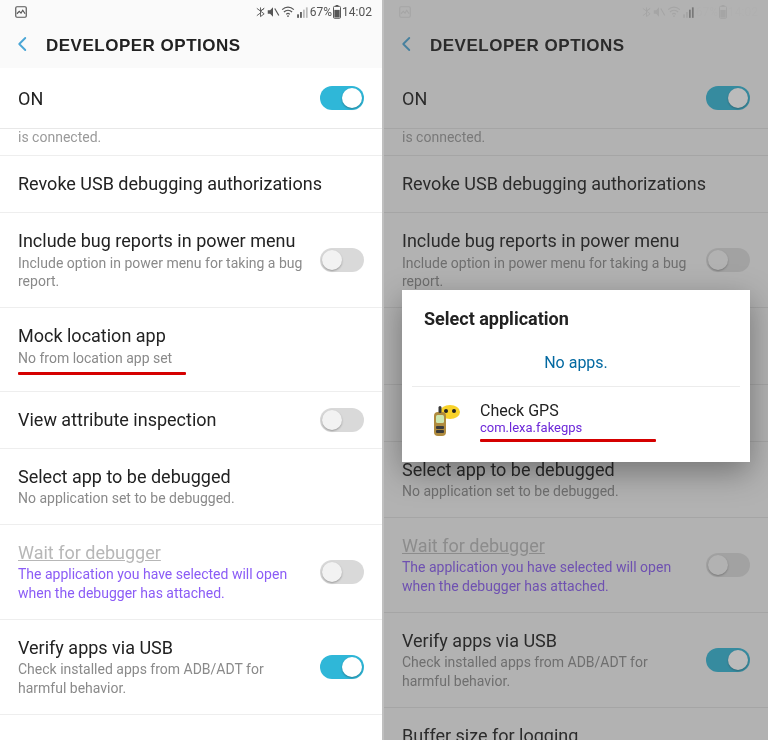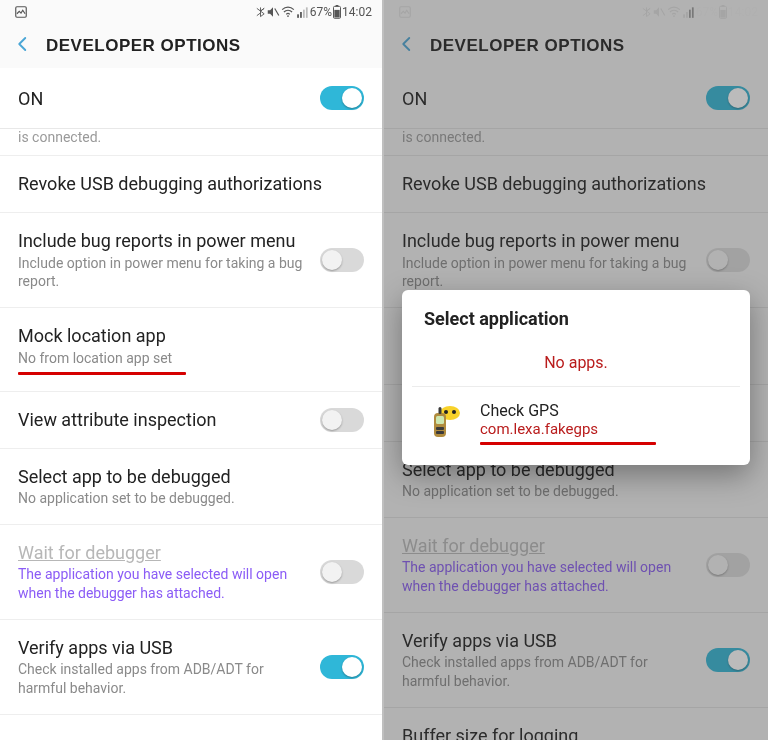--- a/index.html
+++ b/index.html
@@ -62,31 +62,31 @@
   .redline { height:3px; background:#d50000; border-radius:1px; margin-top:4px; }
   .redline.w1 { width: 168px; }
   .redline.w2 { width: 176px; }
 
   
   .dim { position:absolute; inset:0; background:rgba(60,60,60,0.35); pointer-events:none; }
 
   
   .dialog {
     position:absolute; left:18px; right:18px; top:290px;
-    background:#fff; border-radius:6px; box-shadow:0 10px 30px rgba(0,0,0,.35);
+    background:#fff; border-radius:0; box-shadow:0 10px 30px rgba(0,0,0,.35);
     padding-bottom: 6px;
   }
   .dialog .dlg-title { font-weight:700; font-size:18px; color:#222; padding:18px 22px 10px 22px; }
   .dialog .dlg-item {
     display:flex; align-items:center; gap:16px; padding:14px 22px;
   }
   .dialog .dlg-sep { height:1px; background:#ececec; margin:0 10px; }
   .dialog .dlg-item.center { justify-content:center; }
   .dialog .app-name { font-size:16px; color:#222; }
-  .dialog .app-pkg  { font-size:15px; color:#b91c1c; }
+  .dialog .app-pkg  { font-size:13px; color:#6d28d9; }
   .dialog .app-icon { width:40px; height:40px; flex:0 0 40px; }
 
   
   .phone.right .statusbar,
   .phone.right .titlebar { background:#f2f2f2; }
   .phone.right .list { background:#f2f2f2; }
   .phone.right .row, .phone.right .master-row, .phone.right .trailing-fragment { border-color:#dedede; }
 </style>
 </head>
 <body>
@@ -354,21 +354,21 @@
         </div>
       </div>
     </div>
   </div>
 
   <div class="dim"></div>
 
   <div class="dialog">
     <div class="dlg-title">Select application</div>
     <div class="dlg-item center">
-      <span style="font-size:16px; color:#b91c1c;">No apps.</span>
+      <span style="font-size:16px; color:#0369a1;">No apps.</span>
     </div>
     <div class="dlg-sep"></div>
     <div class="dlg-item">
       <span class="app-icon">
         <svg width="40" height="40" viewBox="0 0 40 40">
           <ellipse cx="26" cy="10" rx="10" ry="7" fill="#f8d22a"></ellipse>
           <circle cx="22" cy="9" r="2" fill="#222"></circle>
           <circle cx="30" cy="9" r="2" fill="#222"></circle>
           <rect x="10" y="10" width="12" height="24" rx="4" fill="#b08b3e"></rect>
           <rect x="12" y="13" width="8" height="8" rx="1.5" fill="#cde7b0"></rect>

